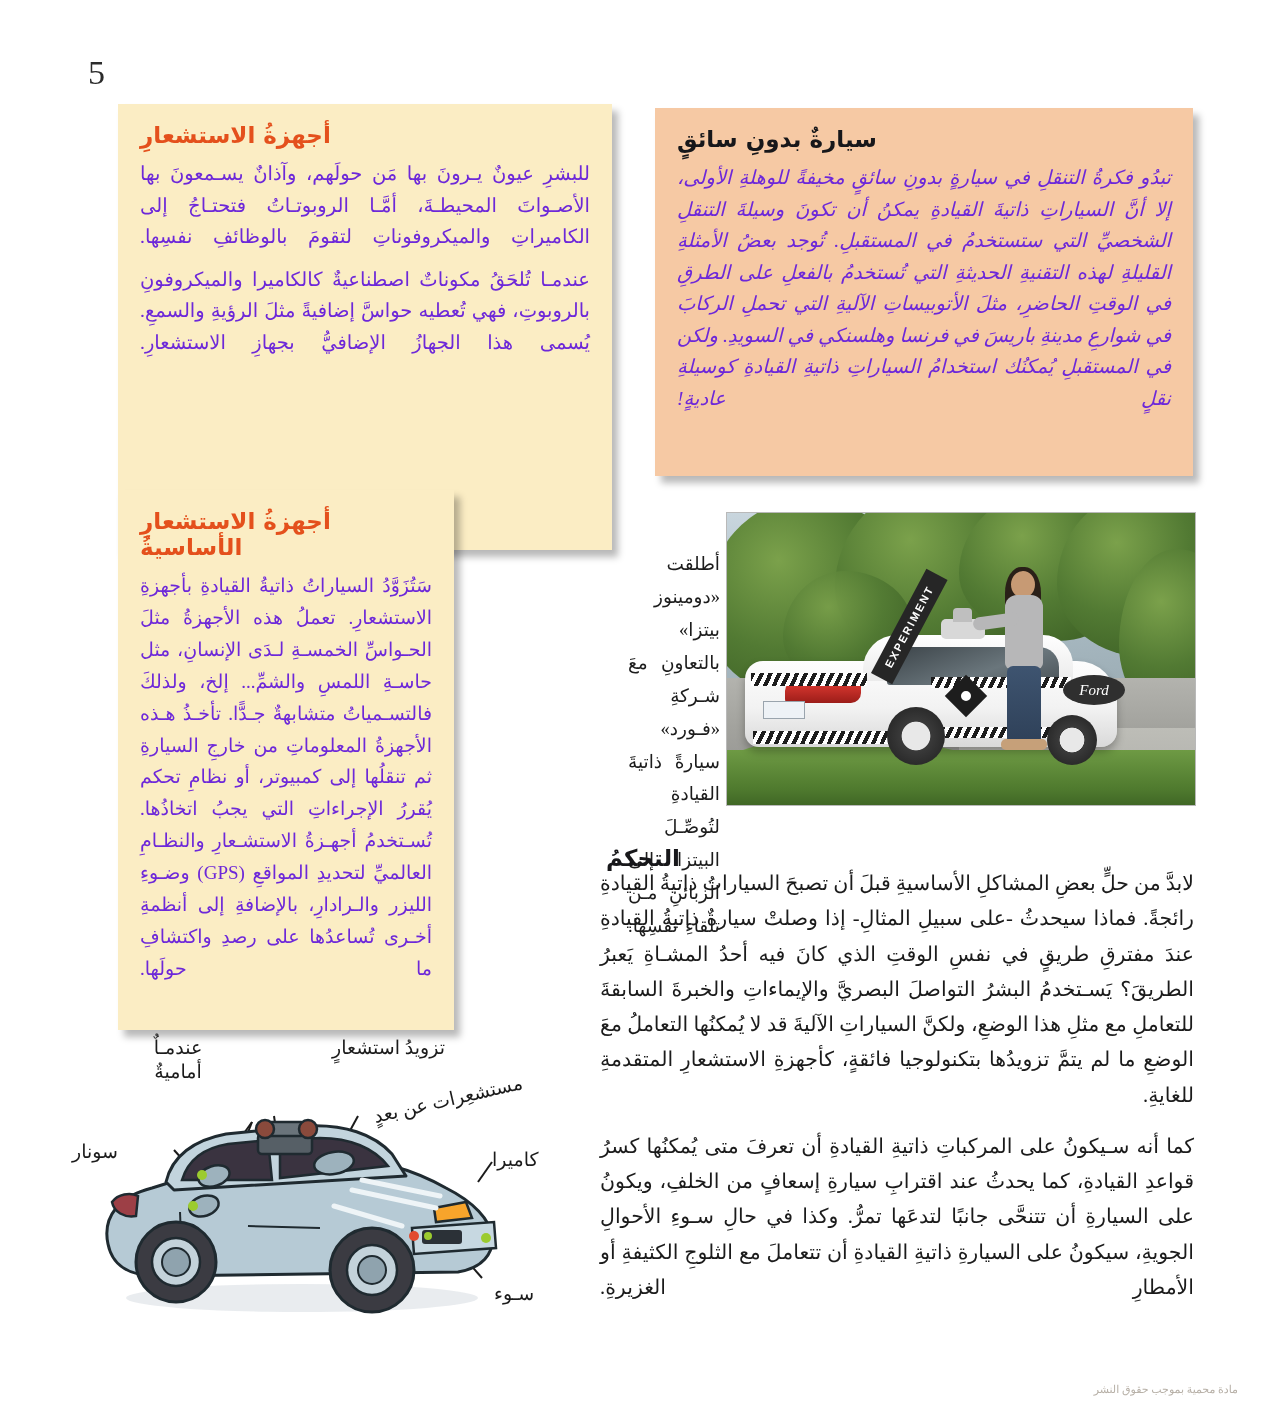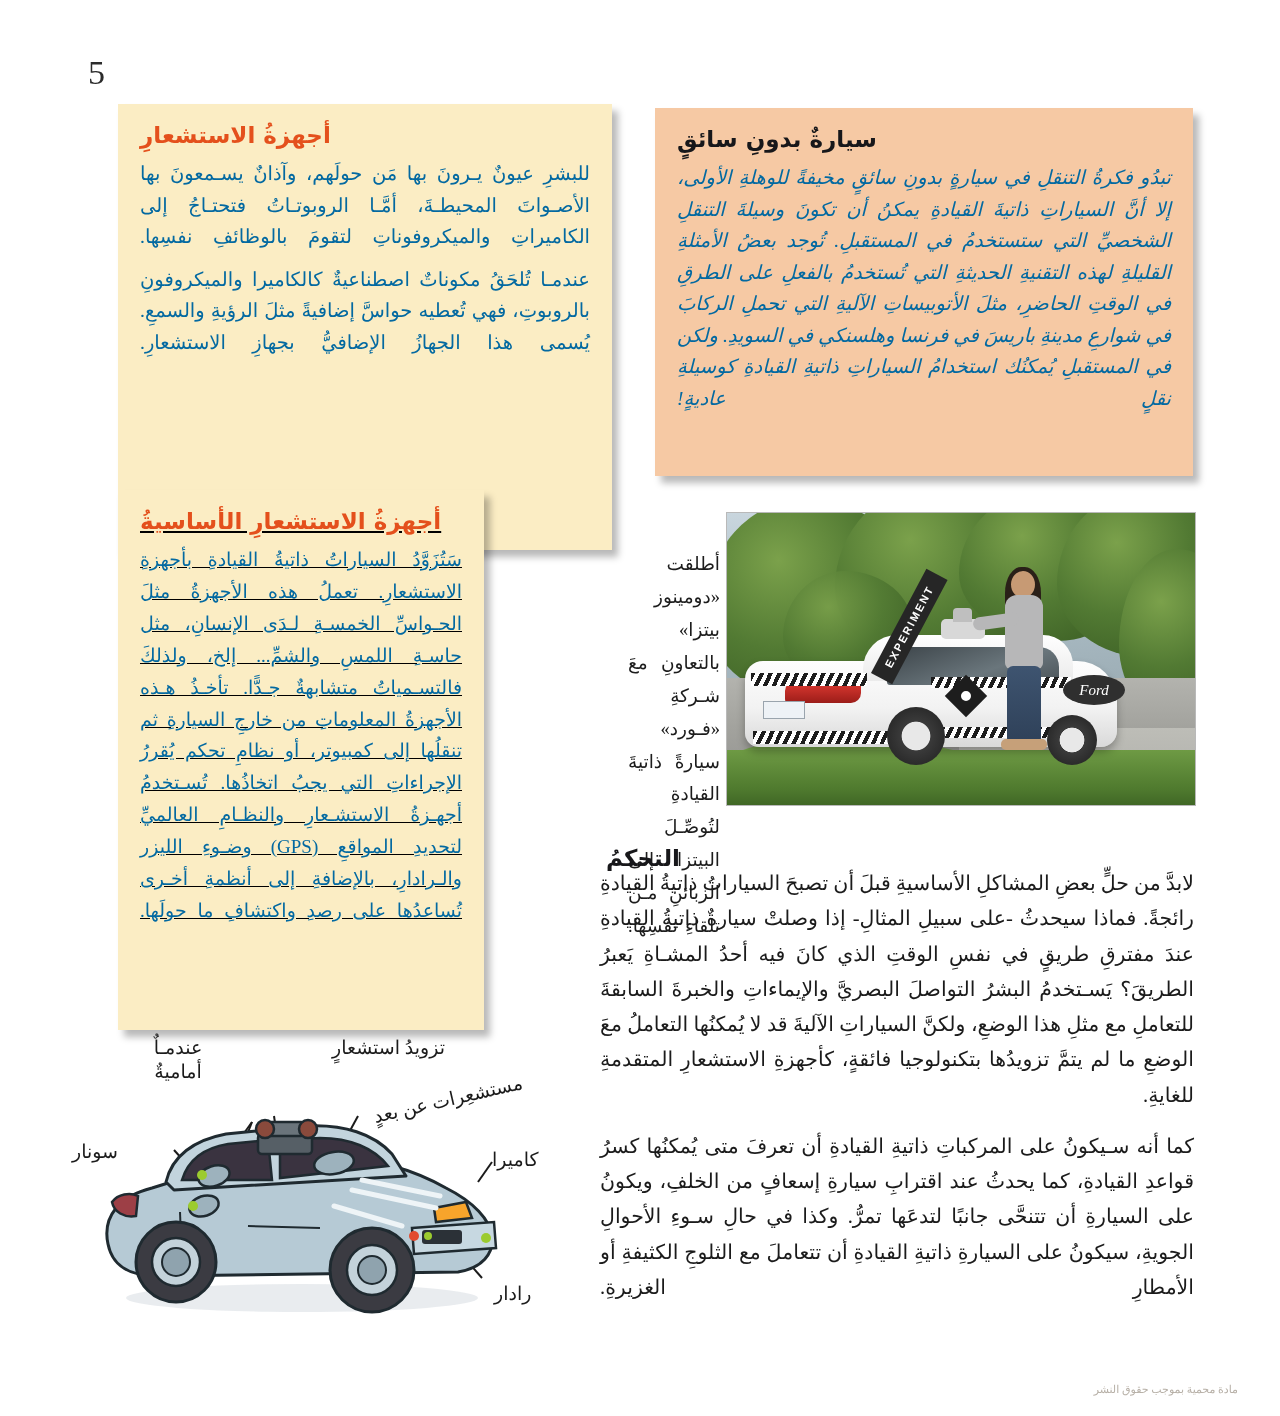--- a/index.html
+++ b/index.html
@@ -45,38 +45,38 @@
     direction: rtl;
     margin: 0 0 10px 0;
     letter-spacing: -0.5px;
   }
   .title-red  { color: #E4501C; }
   .title-dark { color: #17171a; }
 
   .box-para {
     font-size: 19.5px;
     line-height: 1.62;
-    color: #0369a1;
+    color: #6d28d9;
     text-align: justify;
     text-align-last: justify;
     direction: rtl;
     margin: 0 0 11px 0;
     font-family: "Liberation Serif", "DejaVu Serif", serif;
   }
   .box-para:last-child { margin-bottom: 0; }
 
   
   #box-sensors {
     left: 118px; top: 104px; width: 494px; height: 446px;
   }
   #box-driverless {
     left: 655px; top: 108px; width: 538px; height: 368px;
   }
   #box-basic-sensors {
-    left: 118px; top: 490px; width: 366px; height: 540px; text-decoration: underline;
+    left: 118px; top: 490px; width: 336px; height: 540px;
   }
   #box-basic-sensors .box-para { font-size: 19px; line-height: 1.68; }
   #box-driverless .box-para { font-style: italic; font-size: 19.5px; }
 
   
   .photo-frame {
     position: absolute;
     left: 726px; top: 512px;
     width: 468px; height: 292px;
     border: 1px solid #b9b9b9;
@@ -437,16 +437,16 @@
         <circle cx="310" cy="240" r="14" fill="#8fa3ae" stroke="#1f2a30" stroke-width="2"></circle>
       </g>
     </g>
   </svg>
 
   <span class="diag-label lbl-sensor-device">تزويدُ استشعارٍ</span>
   <span class="diag-label lbl-front-cameras">عندمـاٌ أماميةٌ</span>
   <span class="diag-label lbl-remote-sensors">مستشعِرات عن بعدٍ</span>
   <span class="diag-label lbl-sonar">سونار</span>
   <span class="diag-label lbl-camera">كاميرا</span>
-  <span class="diag-label lbl-radar">رادار</span>
+  <span class="diag-label lbl-radar">سـوء</span>
 </div>
 
 <div class="footer">مادة محمية بموجب حقوق النشر</div>
 
 </body></html>

